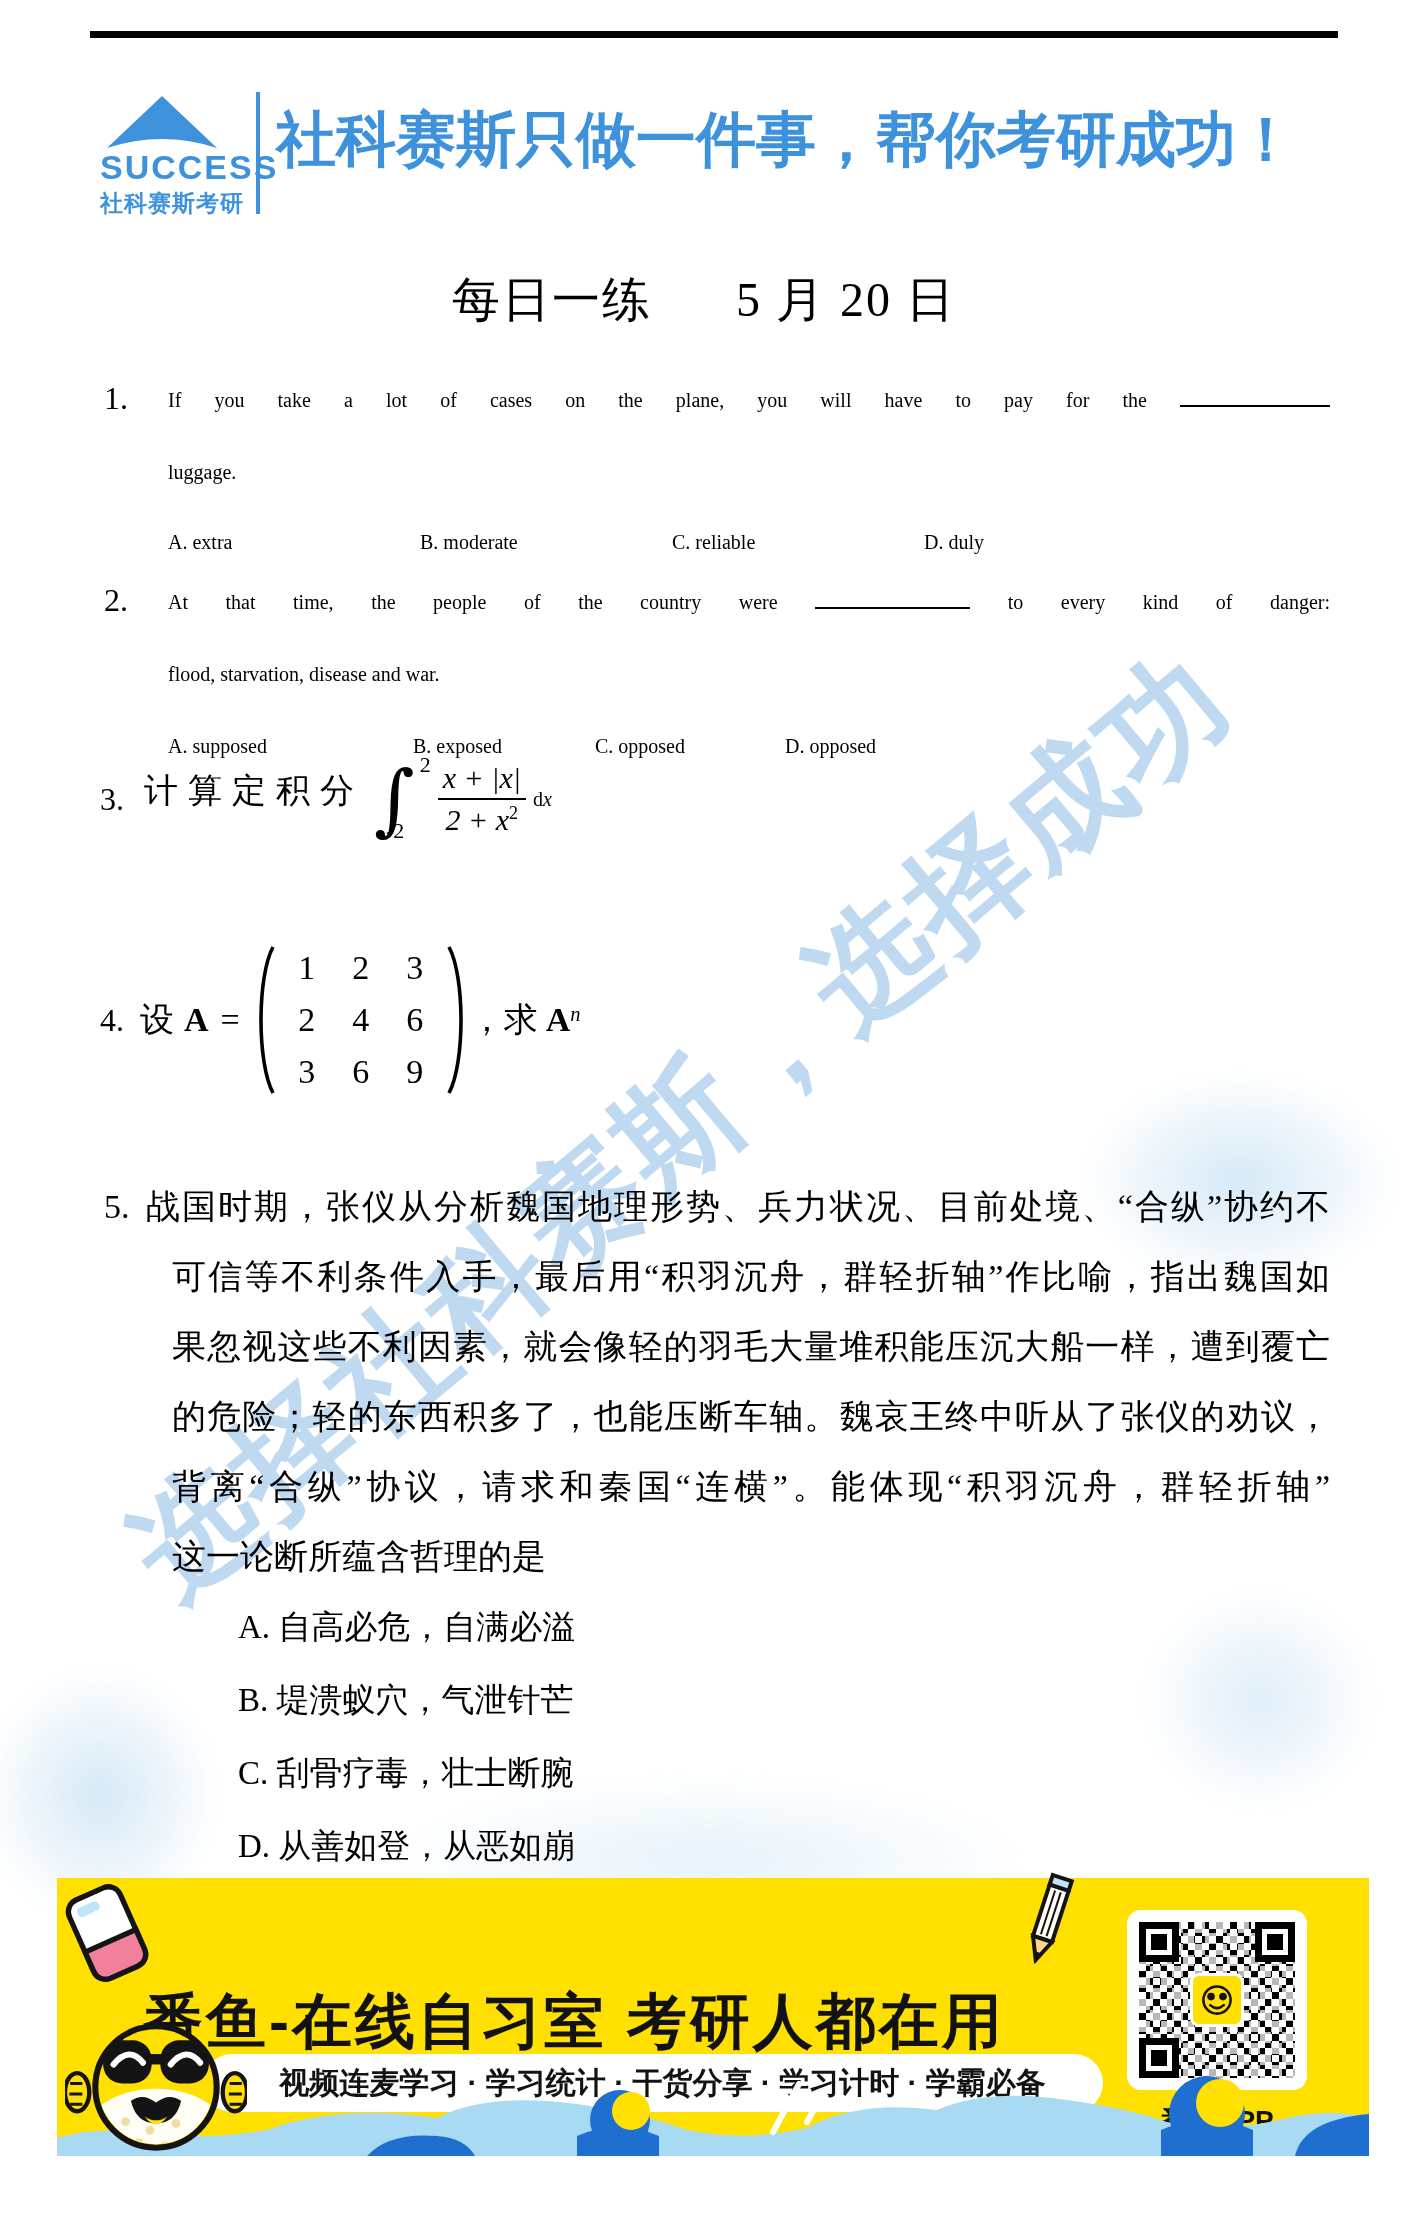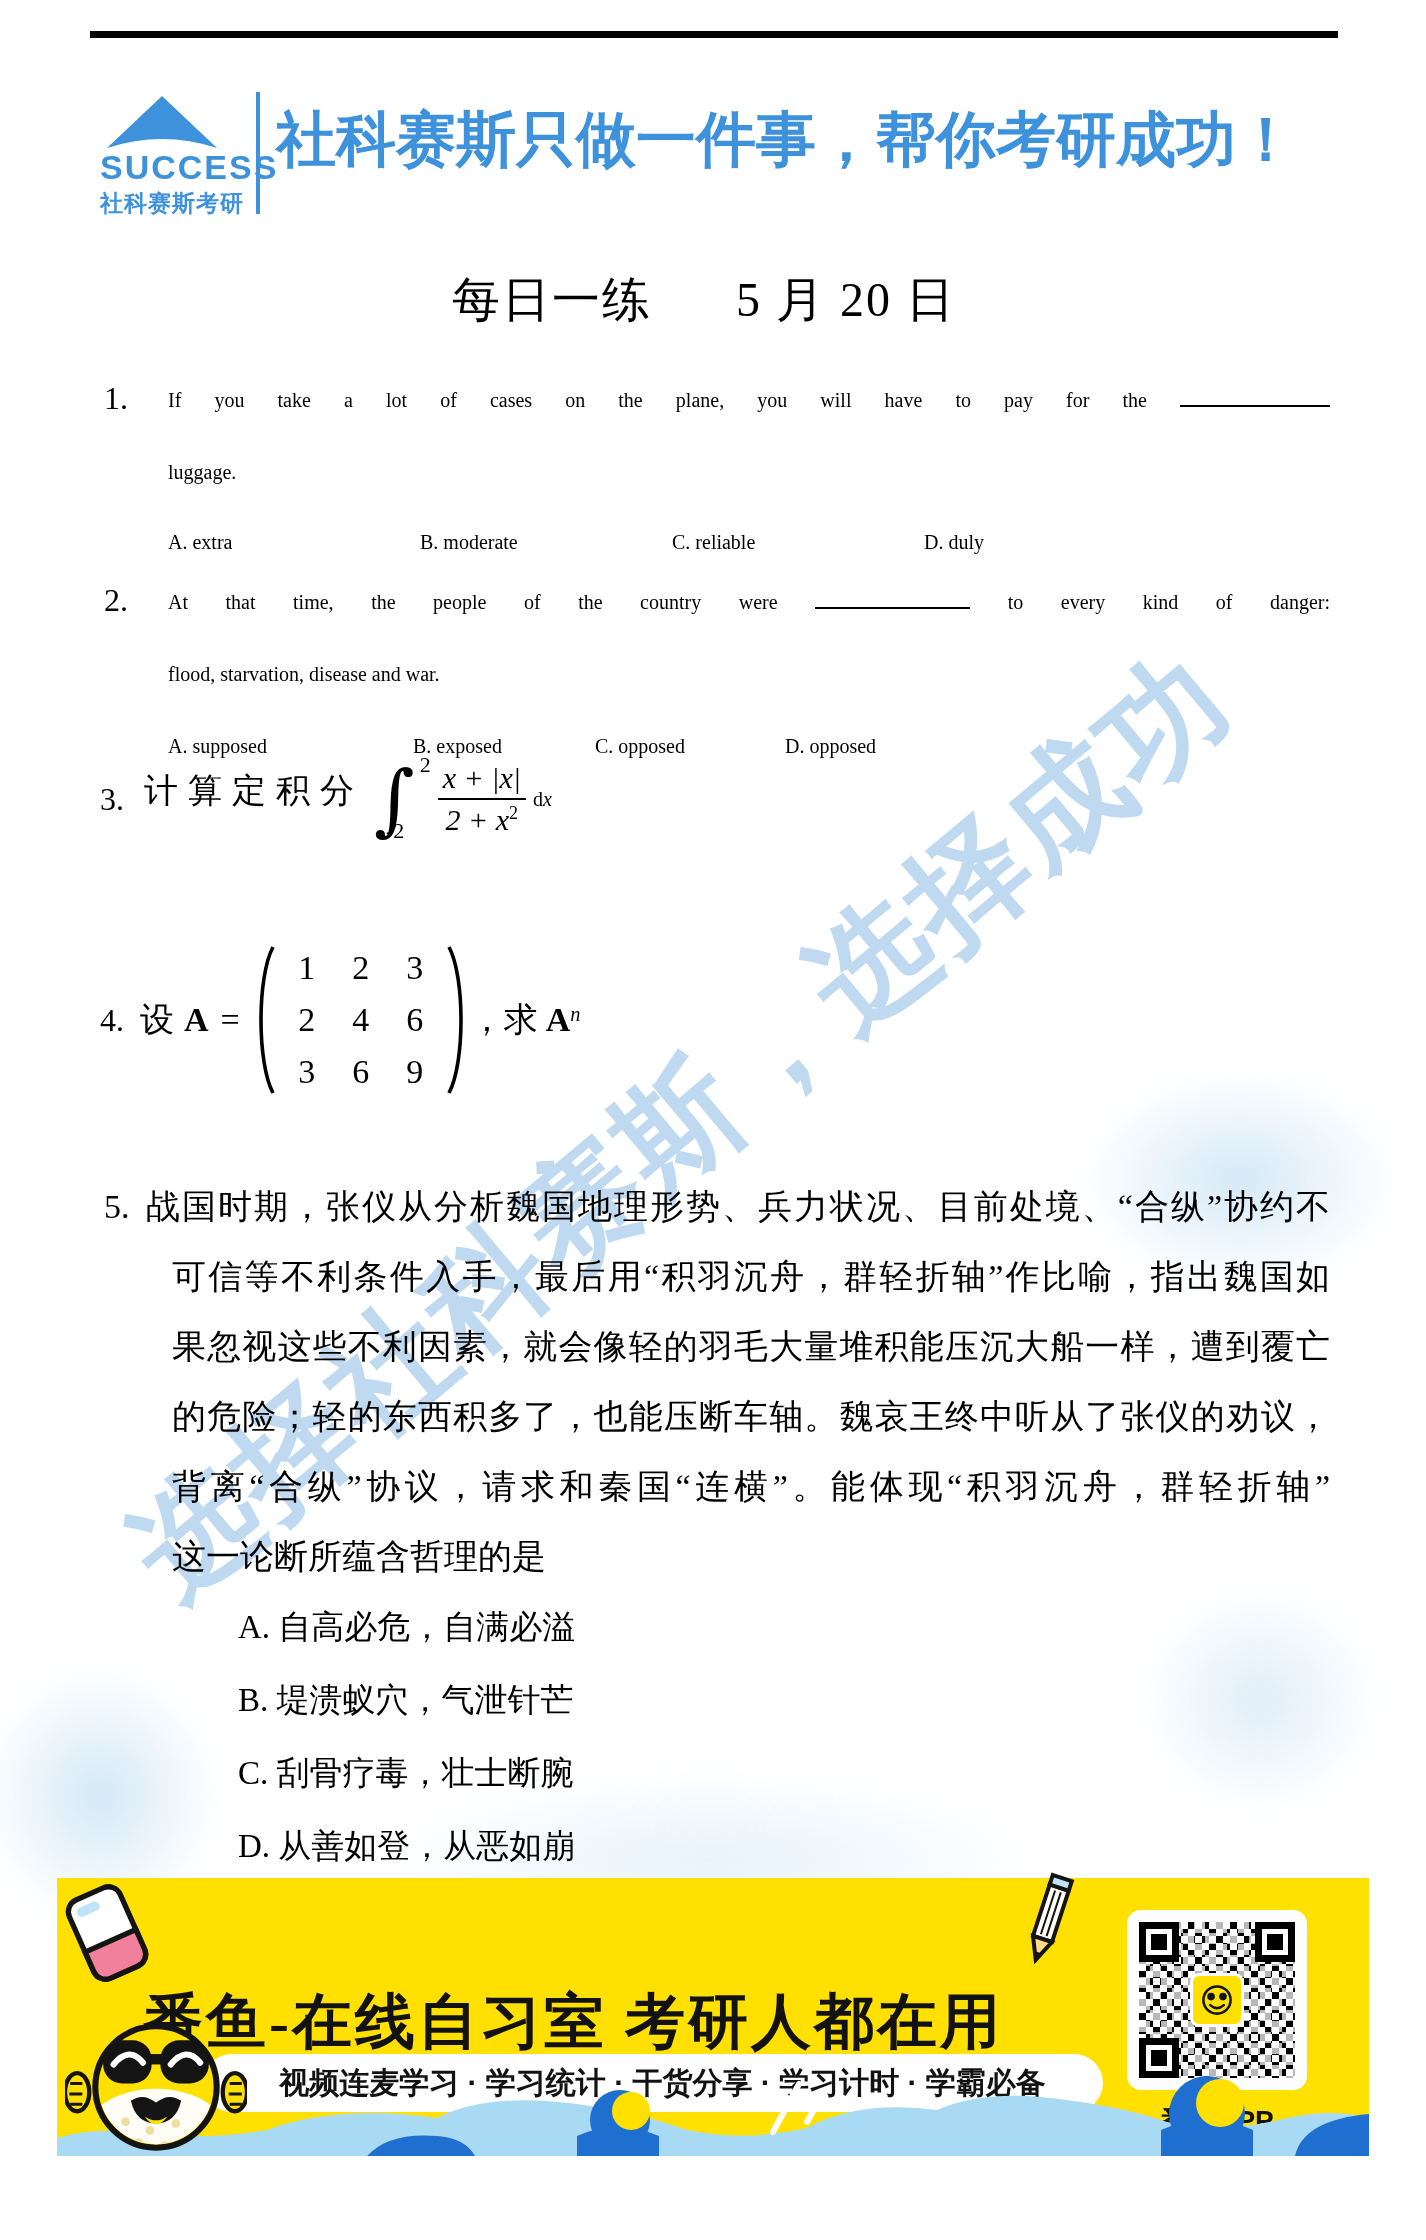--- a/index.html
+++ b/index.html
@@ -59,21 +59,21 @@
   
   .watermark{left:150px;top:1490px;font-family:"Liberation Sans","DejaVu Sans",sans-serif;
     font-weight:700;font-size:122px;letter-spacing:4px;color:var(--watermark-blue);opacity:.5;
     transform:rotate(-40deg);transform-origin:0 50%;white-space:nowrap;z-index:1;}
   .blob{border-radius:50%;filter:blur(10px);z-index:0;}
   .txt{z-index:2;}
 
   
   .banner{left:57px;top:1878px;width:1312px;height:278px;background:var(--banner-yellow);
     overflow:hidden;z-index:3;}
-  .headline{position:absolute;left:86px;top:104px;font-family:Liberation Serif, serif;
+  .headline{position:absolute;left:86px;top:104px;font-family:Liberation Sans, sans-serif;
     font-weight:900;font-size:60px;letter-spacing:3px;color:var(--ink);white-space:nowrap;}
   .pill{position:absolute;left:146px;top:176px;width:900px;height:58px;background:#fff;
     border-radius:29px;display:flex;align-items:center;justify-content:center;z-index:2;}
   .pill-text{font-family:"Liberation Sans","DejaVu Sans",sans-serif;font-weight:700;
     font-size:30px;color:var(--ink);white-space:nowrap;margin-left:19px;}
   .fish{position:absolute;left:8px;top:133px;width:182px;height:152px;z-index:4;}
   .eraser{position:absolute;left:14px;top:8px;width:72px;height:94px;transform:rotate(-24deg);}
   .pencil{left:1022px;top:1872px;width:54px;height:94px;transform:rotate(18deg);z-index:4;}
   .qr-card{position:absolute;left:1070px;top:32px;width:180px;height:180px;background:#fff;
     border-radius:14px;padding:12px;box-sizing:border-box;z-index:2;}

